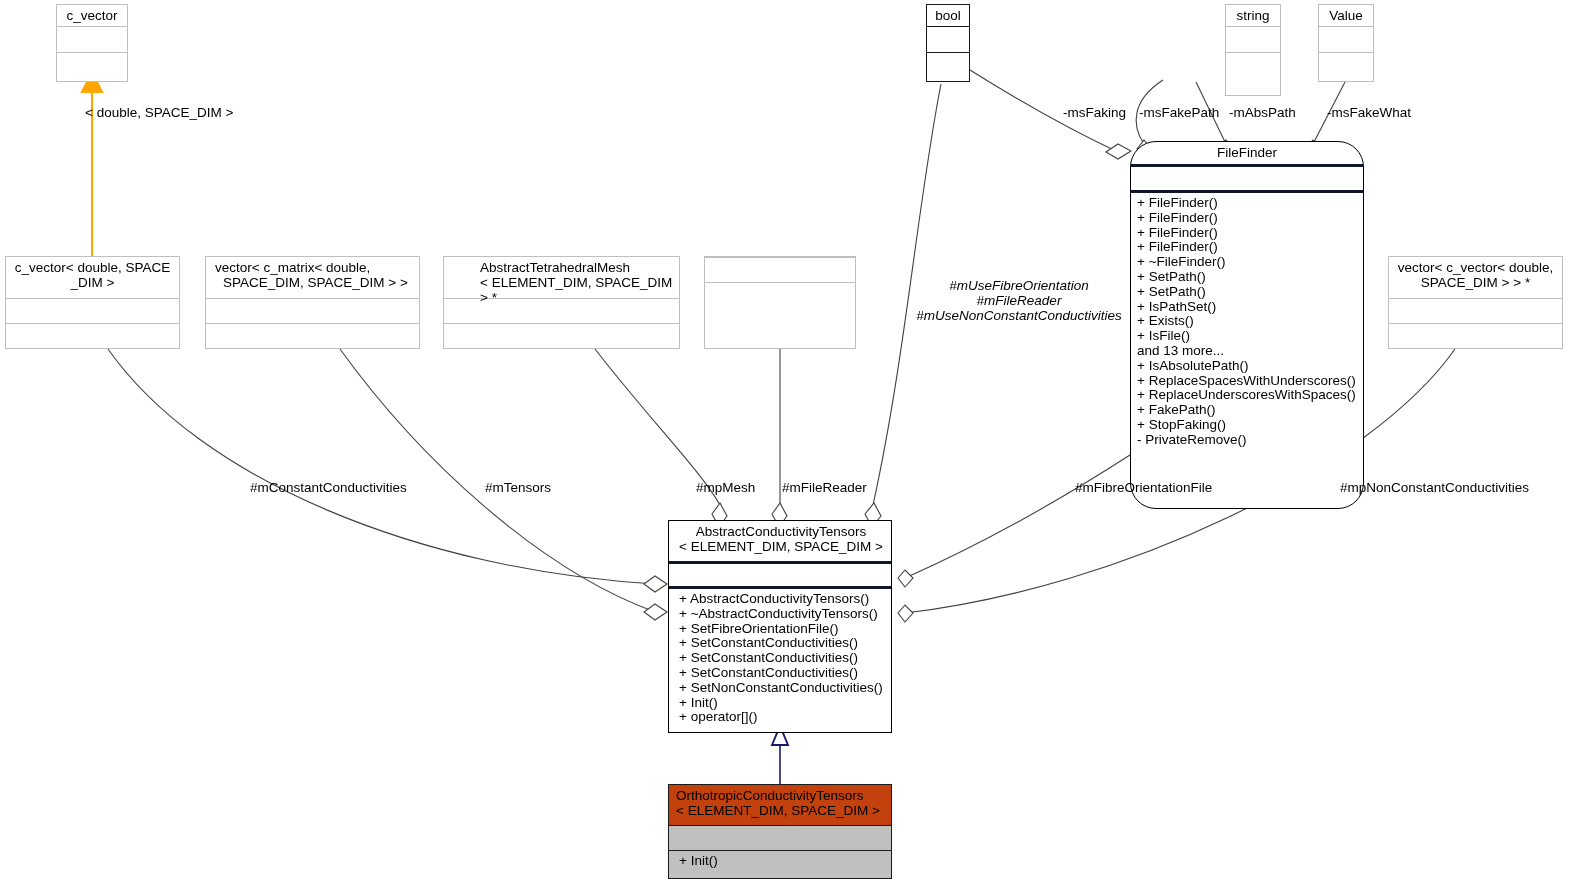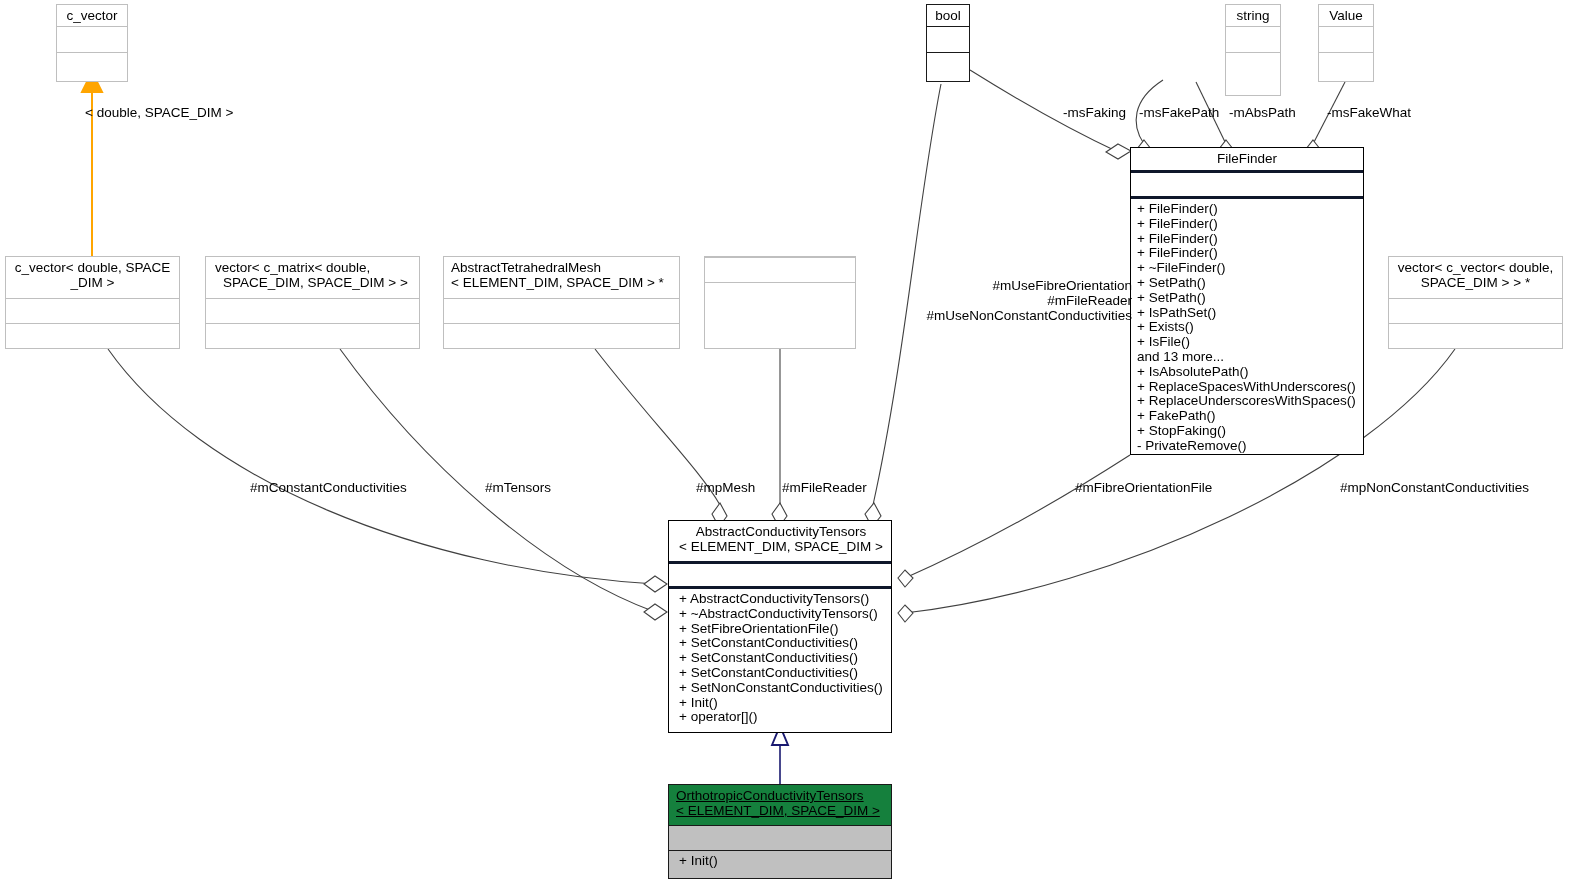--- a/index.html
+++ b/index.html
@@ -27,27 +27,27 @@
   .ext{border:1px solid #bfbfbf;}
   .ext .sec{border-top:1px solid #bfbfbf;}
   
   .dark{border:1px solid #000000;}
   .dark .sec{border-top:3px solid #0f172a;}
   .darker{border:1.6px solid #1a1a1a;}
   .darker .sec{border-top:1.6px solid #1a1a1a;}
   
   .current{border:1.6px solid #1a1a1a;background:#c0c0c0;}
   .current .sec{border-top:1.6px solid #1a1a1a;}
-  .current .title{background:#15803d;text-decoration:underline;}
+  .current .title{background:#c2410c;}
 
   .edge-label{
     position:absolute;font-size:13.5px;line-height:15px;
     white-space:nowrap;background:transparent;color:#000;
   }
-  .edge-label.center{text-align:right;}
+  .edge-label.center{text-align:center;font-style:italic;}
 </style>
 </head>
 <body>
 
 <div id="canvas">
 
   <svg class="edges" viewBox="0 0 1571 883">
     <defs>
       <marker id="tri-blue" markerWidth="14" markerHeight="12" refX="1" refY="6" orient="auto">
         <path d="M1,1 L13,6 L1,11 z" fill="#ffffff" stroke="#191970" stroke-width="1.2"></path>
@@ -157,21 +157,21 @@
   <div class="uml-box ext" style="left:205px;top:256px;width:215px;height:93px;">
     <div class="title left" style="height:41px;padding-left:9px;">
       <div>vector&lt; c_matrix&lt; double,</div>
       <div style="padding-left:8px;">SPACE_DIM, SPACE_DIM &gt; &gt;</div>
     </div>
     <div class="sec attrs" style="height:25px;"></div>
     <div class="sec ops" style="height:25px;"></div>
   </div>
 
   <div class="uml-box ext" style="left:443px;top:256px;width:237px;height:93px;">
-    <div class="title left" style="height:41px;padding-left:7px;">
+    <div class="title left" style="height:41px;padding-left:7px;margin-left:29px;">
       <div>AbstractTetrahedralMesh</div>
       <div>&lt; ELEMENT_DIM, SPACE_DIM &gt; *</div>
     </div>
     <div class="sec attrs" style="height:25px;"></div>
     <div class="sec ops" style="height:25px;"></div>
   </div>
 
   <div class="uml-box ext" style="left:704px;top:256px;width:152px;height:93px;">
     <div class="sec attrs" style="height:25px;"></div>
     <div class="sec ops" style="height:25px;"></div>
@@ -179,21 +179,21 @@
 
   <div class="uml-box ext" style="left:1388px;top:256px;width:175px;height:93px;">
     <div class="title" style="height:41px;">
       <div>vector&lt; c_vector&lt; double,</div>
       <div>SPACE_DIM &gt; &gt; *</div>
     </div>
     <div class="sec attrs" style="height:25px;"></div>
     <div class="sec ops" style="height:25px;"></div>
   </div>
 
-  <div class="uml-box dark" style="left:1130px;top:147px;width:234px;height:308px;">
+  <div class="uml-box dark" style="left:1130px;top:141px;width:234px;height:368px;border-radius:26px;">
     <div class="title" style="height:22px;">FileFinder</div>
     <div class="sec attrs" style="height:26px;"></div>
     <div class="sec ops" id="filefinder-ops">
         <div>+ FileFinder()</div>
         <div>+ FileFinder()</div>
         <div>+ FileFinder()</div>
         <div>+ FileFinder()</div>
         <div>+ ~FileFinder()</div>
         <div>+ SetPath()</div>
         <div>+ SetPath()</div>

